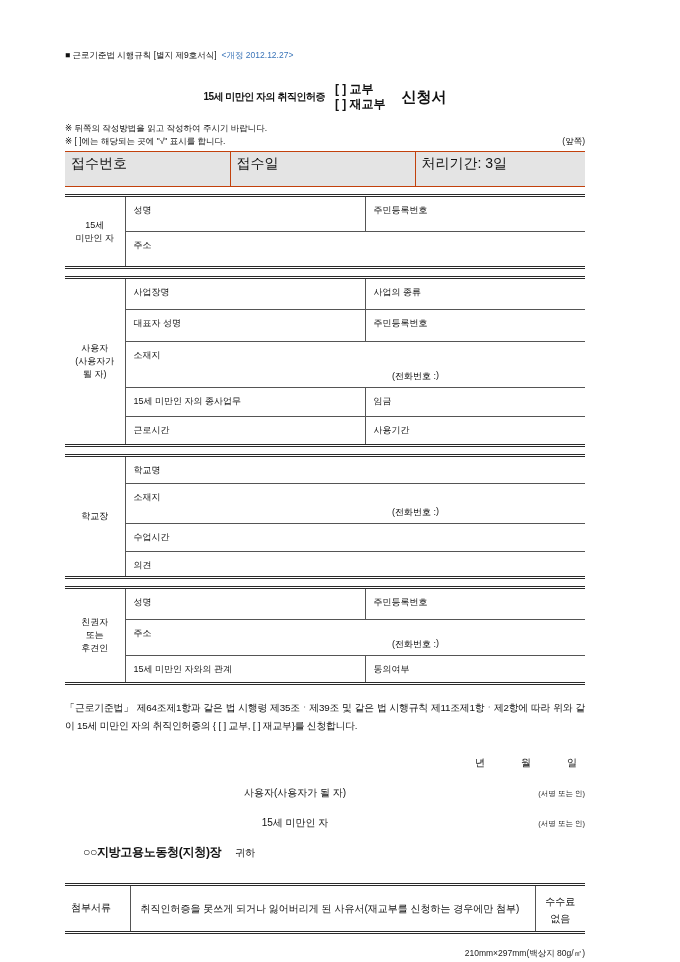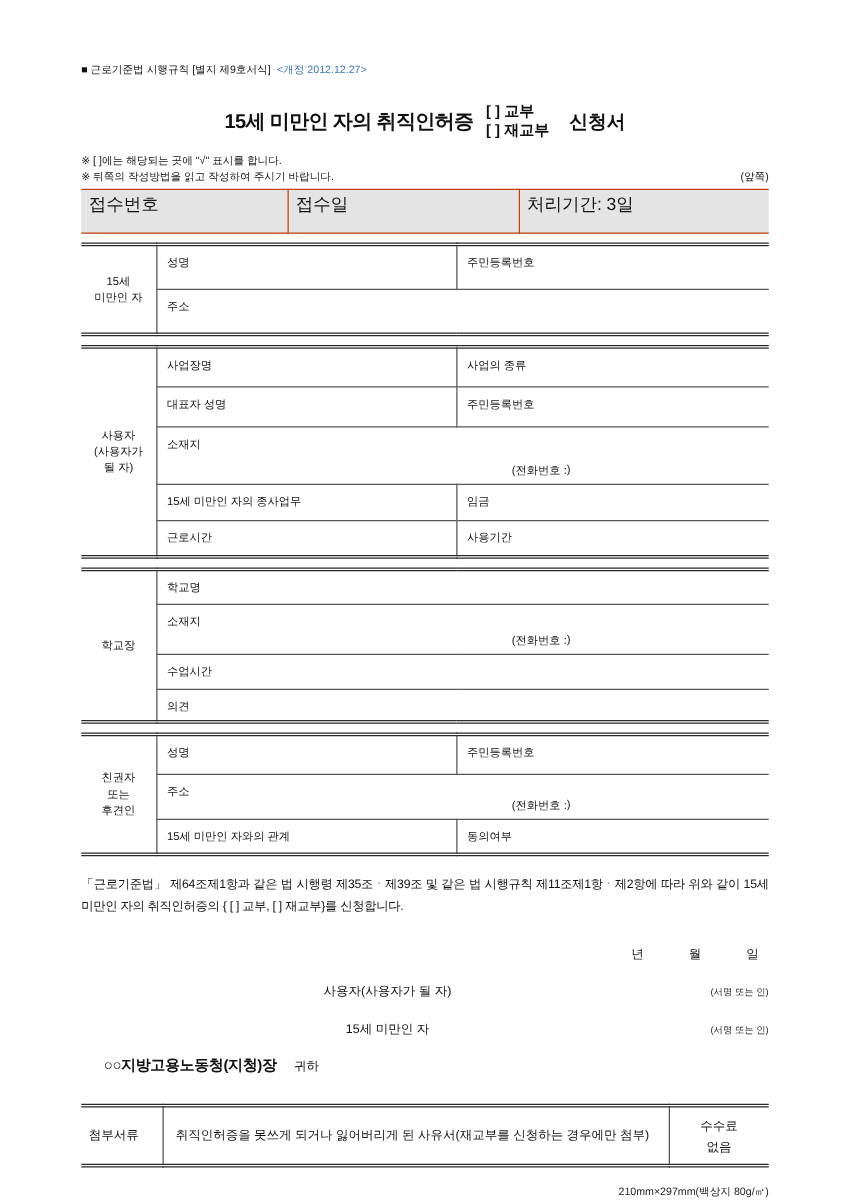--- a/index.html
+++ b/index.html
@@ -1,29 +1,29 @@
 <!DOCTYPE html>
 <html style="--revision_blue: #3a74b8; --receipt_bg: #e4e4e4;"><head>
 <meta charset="utf-8">
 <style>
   * { margin:0; padding:0; box-sizing:border-box; }
   html,body { background:#ffffff; }
   body {
     width:680px; height:962px; overflow:hidden; position:relative;
     font-family:"Liberation Sans","DejaVu Sans",sans-serif; color:#111;
   }
-  .page { padding:50px 65px 0 65px; }
+  .page { padding:50px 95px 0 65px; }
 
   
   .doc-ref { font-size:8.5px; display:flex; gap:5px; align-items:baseline; }
   .doc-ref .rev { color:var(--revision_blue,#3a74b8); }
 
   
   .title-row { display:flex; justify-content:center; align-items:center; margin-top:20px; }
-  .title-main { font-size:16px; font-weight:bold; letter-spacing:-0.5px; }
+  .title-main { font-size:10px; font-weight:bold; letter-spacing:-0.5px; }
   .title-opts { display:flex; flex-direction:column; font-size:12px; font-weight:bold; line-height:1.25; margin-left:10px; }
   .title-suffix { font-size:15px; font-weight:bold; margin-left:16px; }
 
   
   .notes { margin-top:10px; font-size:8.5px; line-height:1.55; position:relative; }
   .front { position:absolute; right:0; bottom:0; font-size:8.5px; }
 
   
   table { border-collapse:collapse; width:100%; table-layout:fixed; }
   td { vertical-align:top; }
@@ -90,22 +90,22 @@
   <div class="title-row">
     <span class="title-main">15세 미만인 자의 취직인허증</span>
     <span class="title-opts">
       <span>[ ] 교부</span>
       <span>[ ] 재교부</span>
     </span>
     <span class="title-suffix">신청서</span>
   </div>
 
   <div class="notes">
+    <div>※ 뒤쪽의 작성방법을 읽고 작성하여 주시기 바랍니다.</div>
     <div>※ [  ]에는 해당되는 곳에 "√" 표시를 합니다.</div>
-    <div>※ 뒤쪽의 작성방법을 읽고 작성하여 주시기 바랍니다.</div>
     <span class="front">(앞쪽)</span>
   </div>
 
   <table class="receipt">
     <colgroup>
         <col style="width:165px">
         <col style="width:185px">
         <col>
       </colgroup>
     <tbody>

